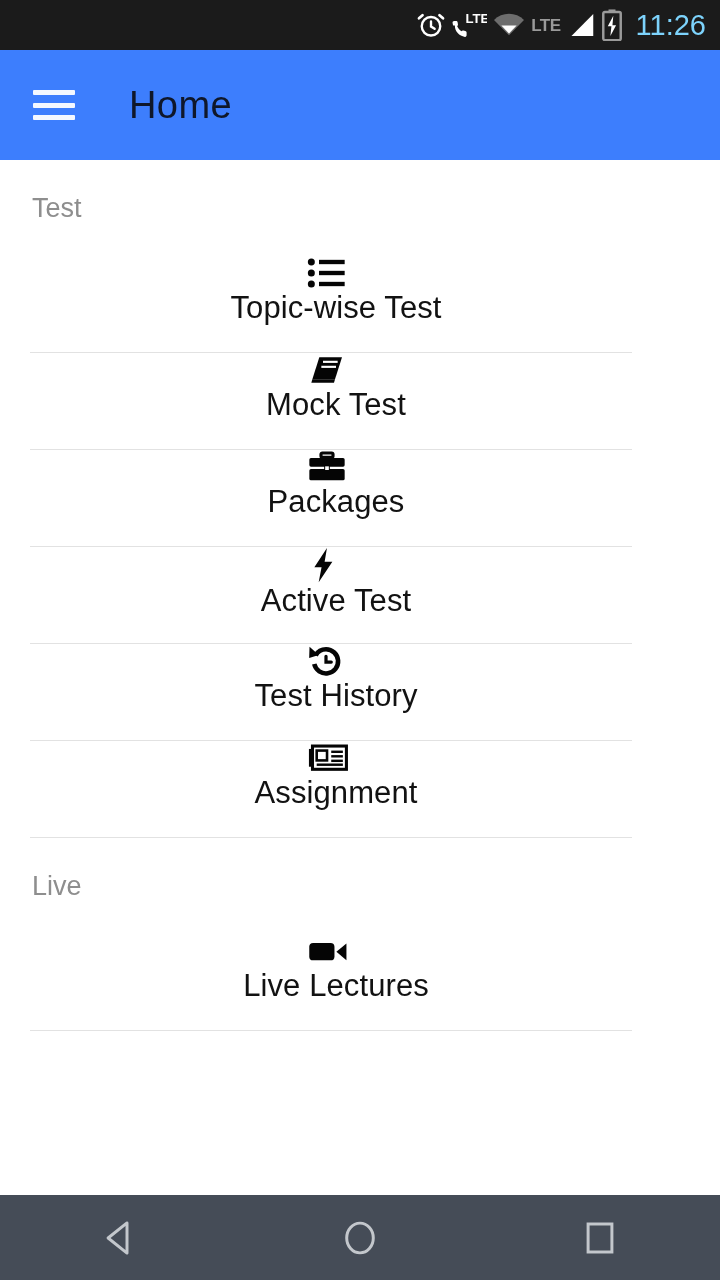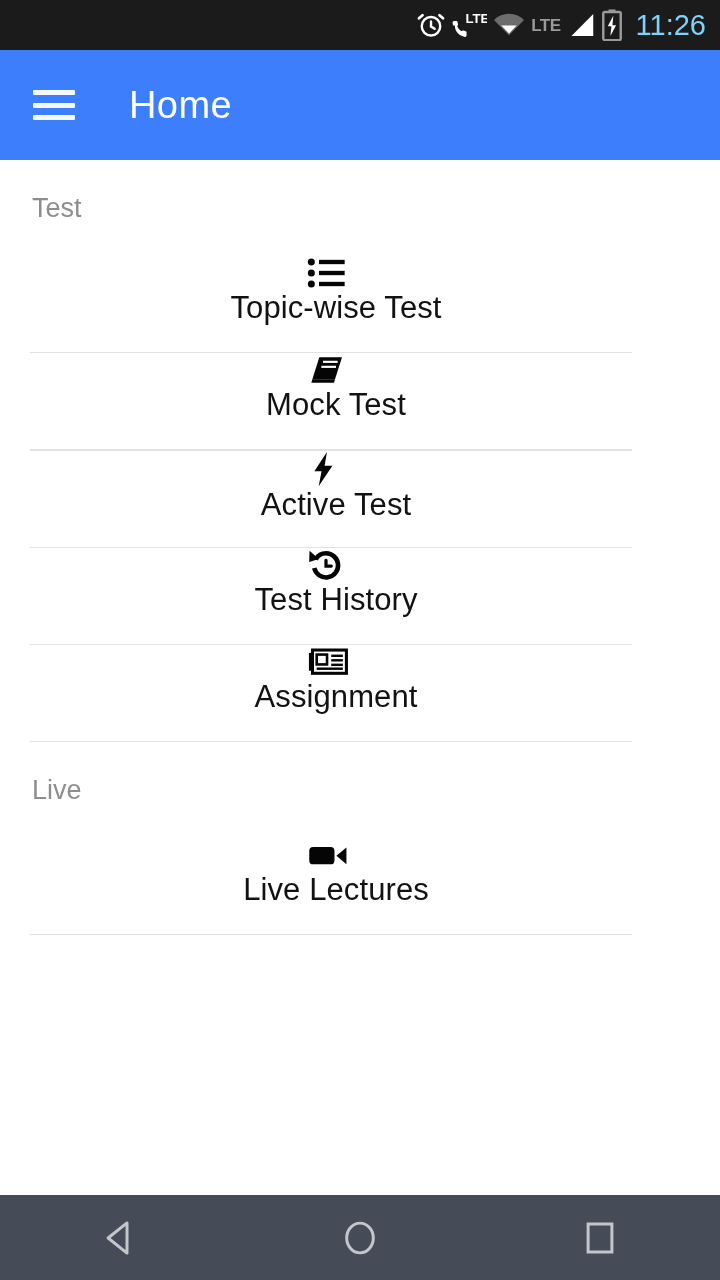--- a/index.html
+++ b/index.html
@@ -33,21 +33,21 @@
     position:absolute; top:50px; left:0; width:720px; height:110px;
     background:#3d7efd; display:flex; align-items:center;
   }
   .hamburger {
     width:42px; height:30px; margin-left:33px;
     display:flex; flex-direction:column; justify-content:space-between;
     cursor:pointer;
   }
   .hamburger span { display:block; width:42px; height:5px; background:#f4f8ff; border-radius:1px; }
   .appbar-title {
-    margin-left:54px; color:#ffffff; font-size:38px; font-weight:normal;
+    margin-left:54px; color:#0f172a; font-size:38px; font-weight:normal;
     letter-spacing:0.4px;
   }
 
   
   .content {
     position:absolute; top:160px; left:0; width:632px; height:1035px;
     background:#ffffff; overflow:hidden;
   }
   .section-header {
     height:96px; display:flex; align-items:center;
@@ -165,20 +165,32 @@
           <path d="M3.2 15.6 L7.4 2.4 L21 2.4 L16.8 15.6 Z" fill="#050505"></path>
           <path d="M3.2 15.6 L16.8 15.6 L16.2 17.6 L2.6 17.6 Z" fill="#050505"></path>
           <path d="M9.6 5.1 L18.4 5.1" stroke="#ffffff" stroke-width="1.3"></path>
           <path d="M8.6 8.1 L17.4 8.1" stroke="#ffffff" stroke-width="1.3"></path>
         </svg>
       </span>
       <span class="li-label">Mock Test</span>
     </div>
     <div class="divider"></div>
 
+    <div class="list-item">
+      <span class="li-icon">
+        <svg width="40" height="34" viewBox="0 0 24 20">
+          <rect x="8.4" y="1.6" width="7.2" height="2.6" rx="0.8" fill="none" stroke="#050505" stroke-width="1.9"></rect>
+          <rect x="1.4" y="4.6" width="21.2" height="5.2" rx="1" fill="#050505"></rect>
+          <rect x="1.4" y="11.2" width="21.2" height="6.8" rx="1" fill="#050505"></rect>
+          <rect x="10.3" y="9" width="3.4" height="3.4" fill="#050505"></rect>
+          <rect x="10.9" y="9.6" width="2.2" height="2.2" fill="#ffffff"></rect>
+        </svg>
+      </span>
+      <span class="li-label">Packages</span>
+    </div>
     <div class="divider"></div>
 
     <div class="list-item">
       <span class="li-icon">
         <svg width="32" height="36" viewBox="0 0 14 20">
           <path d="M9.2 0.6 L2.2 11.2 H6.2 L4.6 19.6 L12.2 8.2 H7.9 Z" fill="#050505"></path>
         </svg>
       </span>
       <span class="li-label">Active Test</span>
     </div>

